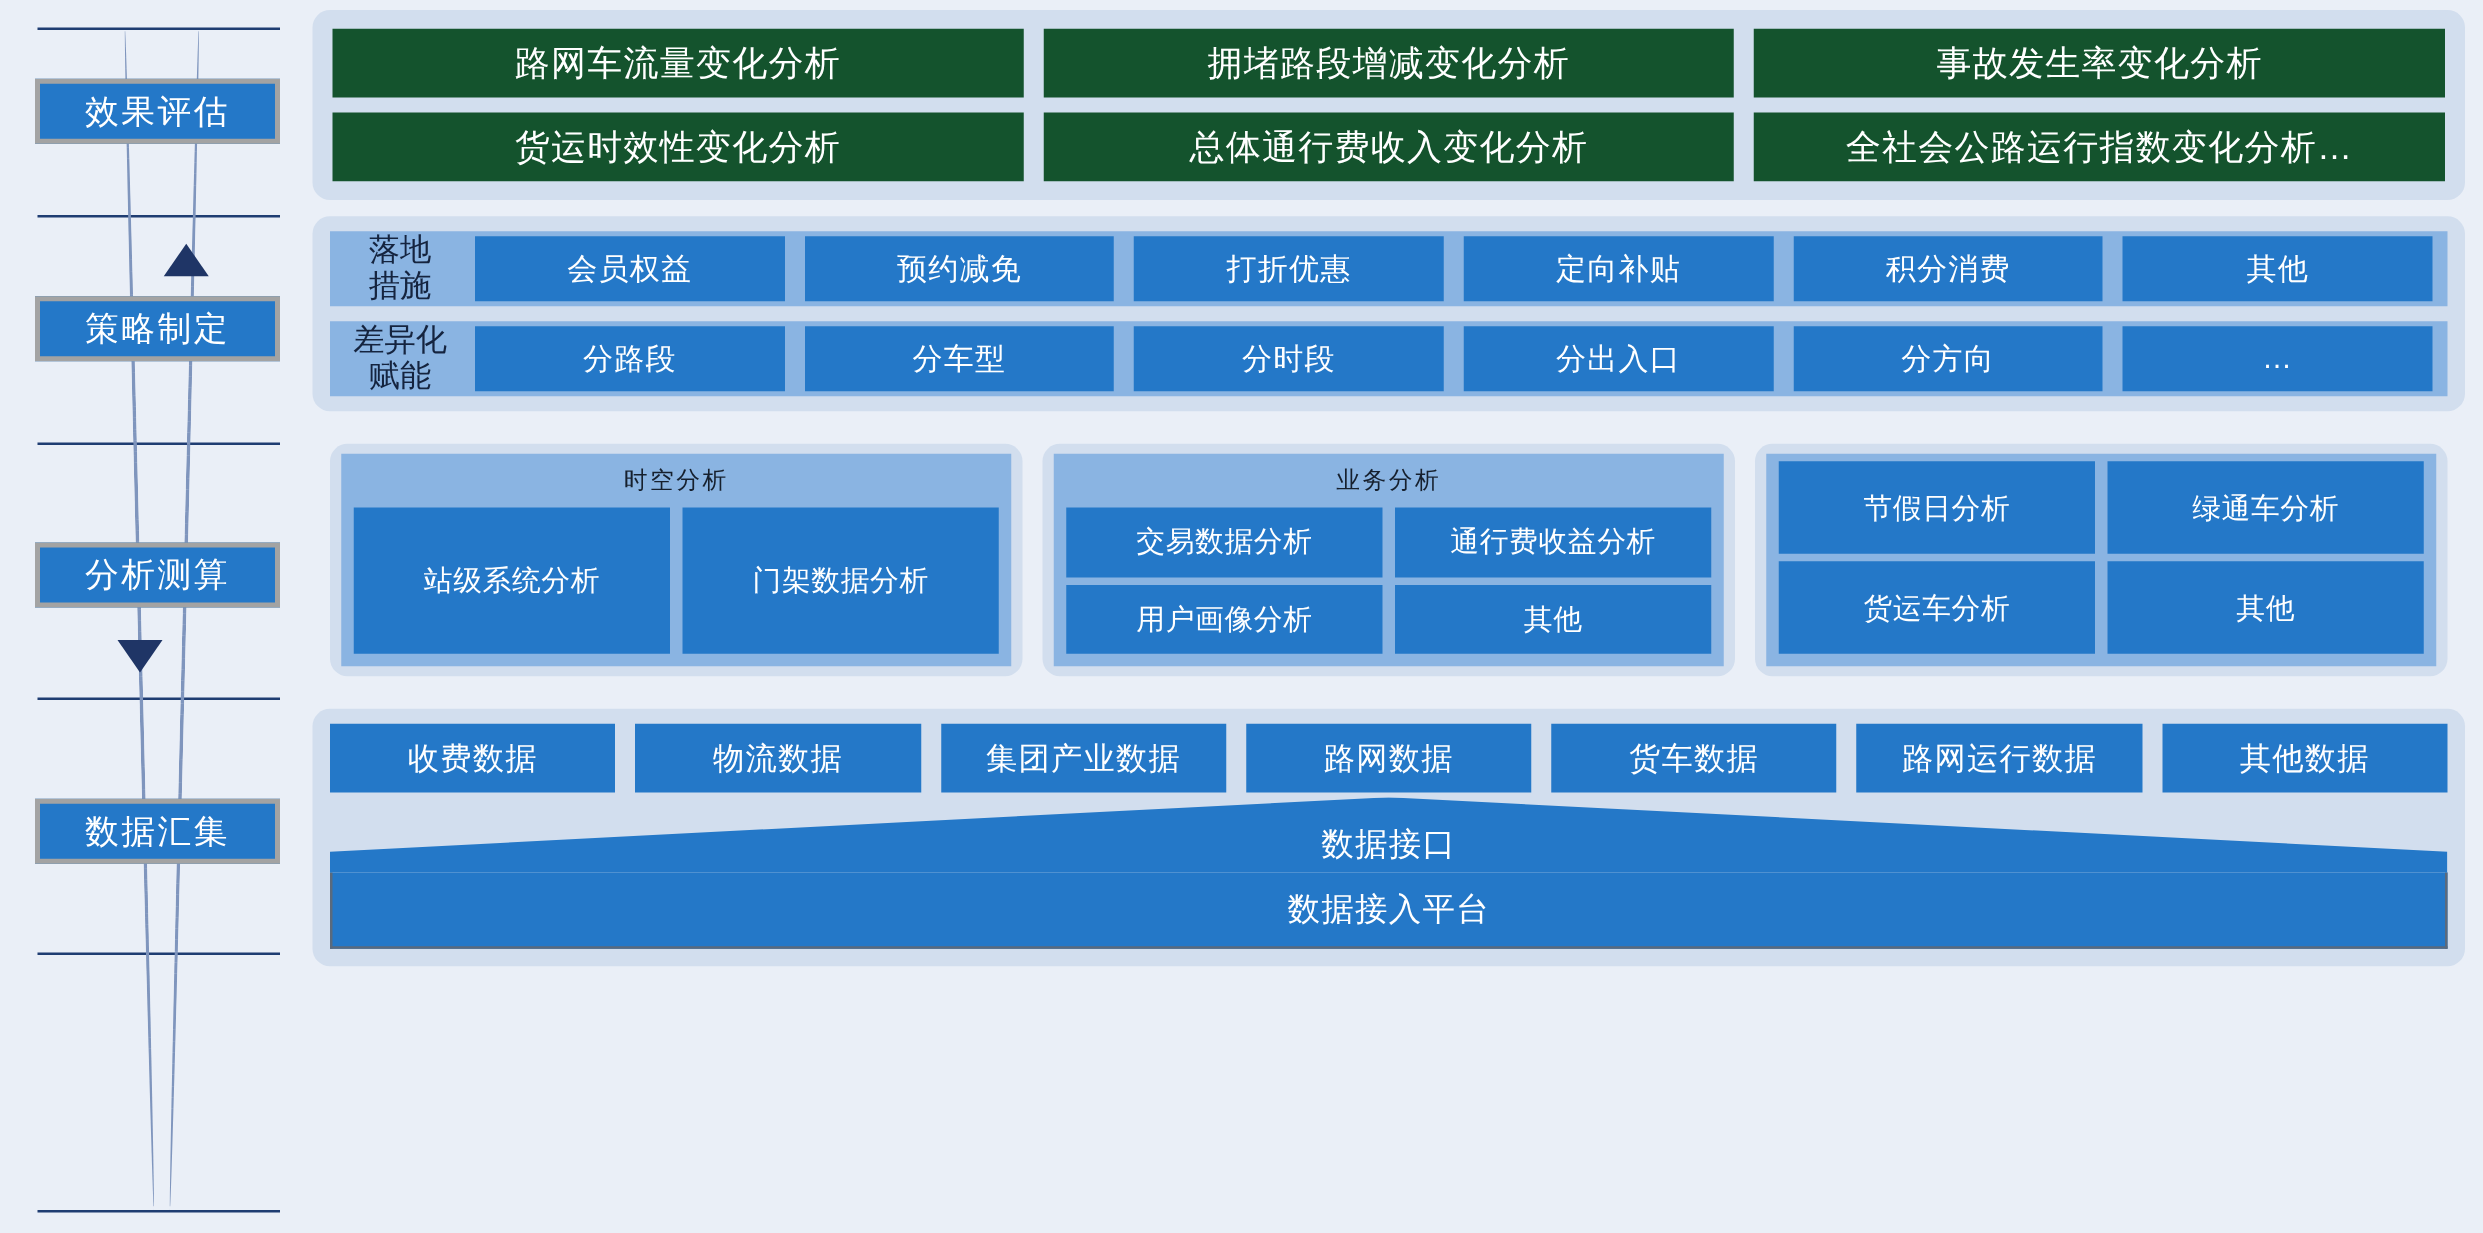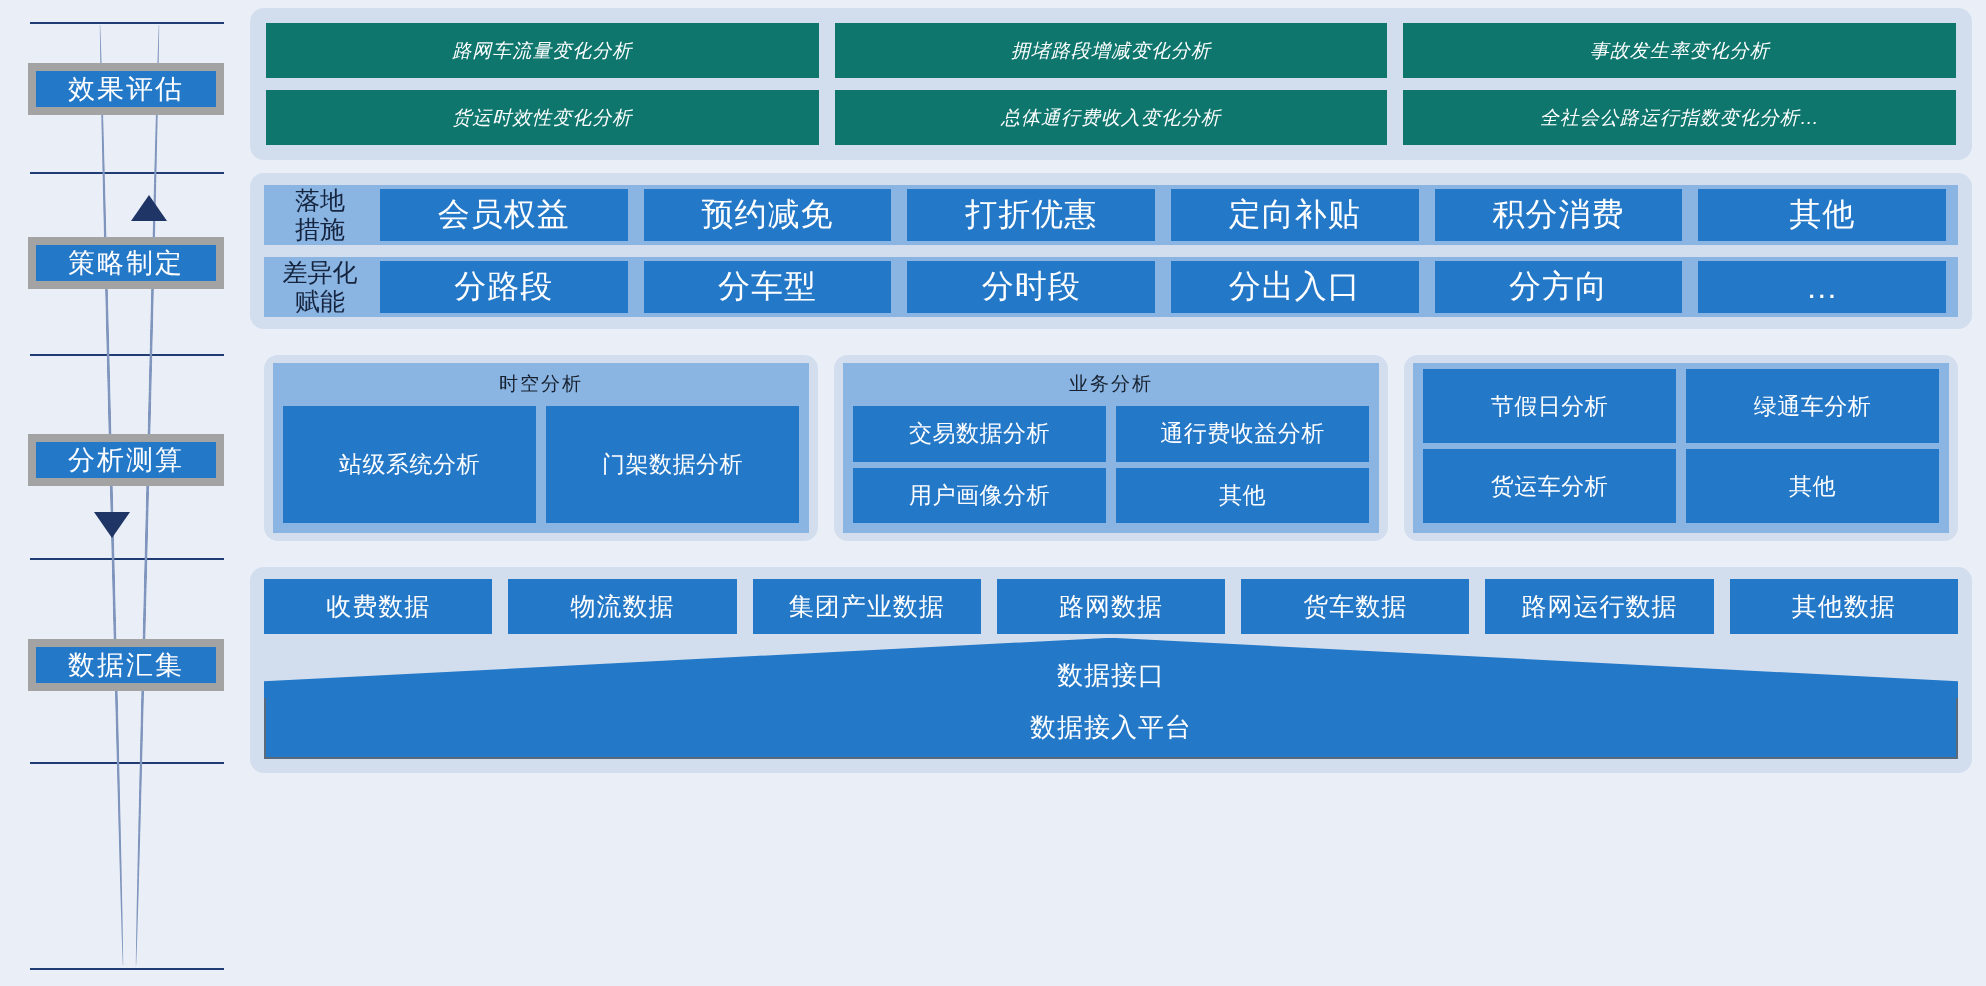--- a/index.html
+++ b/index.html
@@ -41,21 +41,21 @@
     position: absolute;
     border-left: 3px dashed #7f95bd;
     width: 0;
   }
   .stage-chip {
     position: absolute;
     left: 28px;
     width: 196px;
     height: 52px;
     background: #2478c8;
-    border: 8px solid #a3a3a3;
+    border: 4px solid #a3a3a3;
     box-sizing: border-box;
     color: #ffffff;
     font-size: 27px;
     letter-spacing: 2px;
     display: flex;
     align-items: center;
     justify-content: center;
     white-space: nowrap;
   }
   .arrow-up, .arrow-down {
@@ -97,29 +97,28 @@
     flex-direction: column;
     gap: 12px;
   }
   .eval-row {
     display: flex;
     gap: 16px;
     flex: 1 1 0;
   }
   .eval-tile {
     flex: 1 1 0;
-    background: #0f766e;
-    color: #fff;
-    display: flex;
-    align-items: center;
-    justify-content: center;
-    font-size: 19px;
+    background: #14532d;
+    color: #fff;
+    display: flex;
+    align-items: center;
+    justify-content: center;
+    font-size: 28px;
     letter-spacing: 1px;
     white-space: nowrap;
-    font-style: italic;
   }
 
   
   .panel-strategy {
     height: 156px;
     padding: 12px 14px;
     display: flex;
     flex-direction: column;
     gap: 12px;
   }
@@ -140,21 +139,21 @@
     white-space: pre-line;
   }
   .strategy-tile {
     flex: 1 1 0;
     height: 52px;
     background: #2478c8;
     color: #fff;
     display: flex;
     align-items: center;
     justify-content: center;
-    font-size: 32px;
+    font-size: 24px;
     letter-spacing: 1px;
     white-space: nowrap;
   }
 
   
   .panel-analysis {
     height: 186px;
     padding: 13px 14px;
     display: flex;
     gap: 16px;

